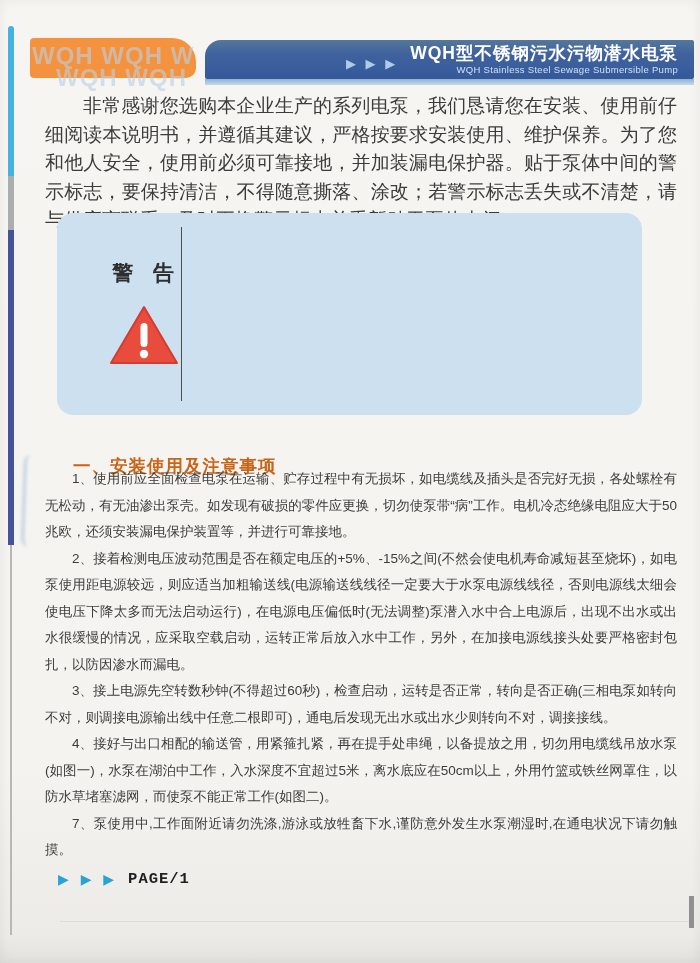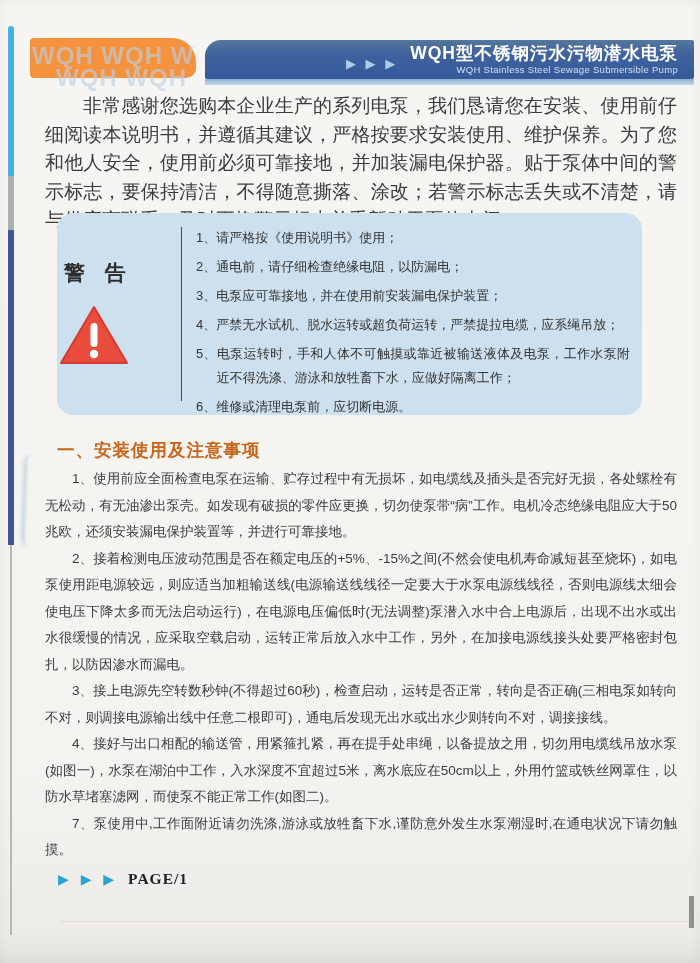--- a/index.html
+++ b/index.html
@@ -62,51 +62,51 @@
     position:absolute;left:45px;top:92px;width:632px;
     font-size:19px;line-height:28.5px;color:#3b3b3b;
     text-align:justify;text-indent:2em;margin:0;
   }
 
   
   .warnbox{
     position:absolute;left:57px;top:213px;width:585px;height:202px;
     background:#cde0ef;border-radius:16px;
   }
-  .warn-left{position:absolute;left:0;top:0;width:124px;height:100%;text-align:left;}
+  .warn-left{position:absolute;left:0;top:0;width:124px;height:100%;text-align:right;}
   .warn-label{
     margin-top:46px;font-size:21px;font-weight:bold;color:#2e2e2e;letter-spacing:7px;
     text-indent:7px;
   }
   .warn-tri{margin-top:16px;}
   .warn-divider{position:absolute;left:124px;top:14px;bottom:14px;width:1px;background:#4d4d4d;}
   .warn-list{
     position:absolute;left:139px;top:13px;right:12px;margin:0;padding:0;list-style:none;
   }
   .warn-list li{
     font-size:13px;line-height:24px;color:#333;margin-bottom:5px;
     padding-left:1.6em;text-indent:-1.6em;text-align:justify;
   }
 
   
   .sec-heading{
-    position:absolute;left:57px;top:438px;margin:0;
+    position:absolute;left:57px;top:438px;margin:16px;
     font-size:17.5px;font-weight:bold;color:#c96417;letter-spacing:1px;text-align:right;
   }
   .paras{position:absolute;left:45px;top:466px;width:632px;}
   .paras p{
     margin:0;font-size:13.5px;line-height:26.5px;color:#3c3c3c;
     text-align:justify;text-indent:2em;
   }
 
   
   .footer{position:absolute;left:58px;top:870px;display:flex;align-items:center;}
   .f-arrows{color:#29a3d3;font-size:14px;letter-spacing:4px;}
   .f-page{
-    font-family:Liberation Serif, serif;
+    font-family:Liberation Mono, monospace;
     font-size:15.5px;font-weight:bold;color:#1f1f1f;margin-left:10px;letter-spacing:1px;
   }
 </style>
 </head>
 <body>
 
 <div class="page">
 
   <div class="edge-seg edge-cyan"></div>
   <div class="edge-seg edge-gray"></div>
@@ -134,28 +134,20 @@
   <div class="warnbox">
     <div class="warn-left">
       <div class="warn-label">警 告</div>
       <svg class="warn-tri" width="74" height="64" viewBox="0 0 74 64">
         <polygon points="37,4 70,60 4,60" fill="#e84c3d" stroke="#d43c30" stroke-width="2" stroke-linejoin="round"></polygon>
         <rect x="33.5" y="20" width="7" height="24" rx="3.5" fill="#ffffff"></rect>
         <circle cx="37" cy="51" r="4.2" fill="#ffffff"></circle>
       </svg>
     </div>
     <div class="warn-divider"></div>
-    <ul class="warn-list">
-      <li>1、请严格按《使用说明书》使用；</li>
-      <li>2、通电前，请仔细检查绝缘电阻，以防漏电；</li>
-      <li>3、电泵应可靠接地，并在使用前安装漏电保护装置；</li>
-      <li>4、严禁无水试机、脱水运转或超负荷运转，严禁提拉电缆，应系绳吊放；</li>
-      <li>5、电泵运转时，手和人体不可触摸或靠近被输送液体及电泵，工作水泵附近不得洗涤、游泳和放牲畜下水，应做好隔离工作；</li>
-      <li>6、维修或清理电泵前，应切断电源。</li>
-    </ul>
   </div>
 
   <h2 class="sec-heading">一、安装使用及注意事项</h2>
   <div class="paras">
     <p>1、使用前应全面检查电泵在运输、贮存过程中有无损坏，如电缆线及插头是否完好无损，各处螺栓有无松动，有无油渗出泵壳。如发现有破损的零件应更换，切勿使泵带“病”工作。电机冷态绝缘电阻应大于50兆欧，还须安装漏电保护装置等，并进行可靠接地。</p>
     <p>2、接着检测电压波动范围是否在额定电压的+5%、-15%之间(不然会使电机寿命减短甚至烧坏)，如电泵使用距电源较远，则应适当加粗输送线(电源输送线线径一定要大于水泵电源线线径，否则电源线太细会使电压下降太多而无法启动运行)，在电源电压偏低时(无法调整)泵潜入水中合上电源后，出现不出水或出水很缓慢的情况，应采取空载启动，运转正常后放入水中工作，另外，在加接电源线接头处要严格密封包扎，以防因渗水而漏电。</p>
     <p>3、接上电源先空转数秒钟(不得超过60秒)，检查启动，运转是否正常，转向是否正确(三相电泵如转向不对，则调接电源输出线中任意二根即可)，通电后发现无出水或出水少则转向不对，调接接线。</p>
     <p>4、接好与出口相配的输送管，用紧箍扎紧，再在提手处串绳，以备提放之用，切勿用电缆线吊放水泵(如图一)，水泵在湖泊中工作，入水深度不宜超过5米，离水底应在50cm以上，外用竹篮或铁丝网罩住，以防水草堵塞滤网，而使泵不能正常工作(如图二)。</p>
     <p>7、泵使用中,工作面附近请勿洗涤,游泳或放牲畜下水,谨防意外发生水泵潮湿时,在通电状况下请勿触摸。</p>
   </div>

